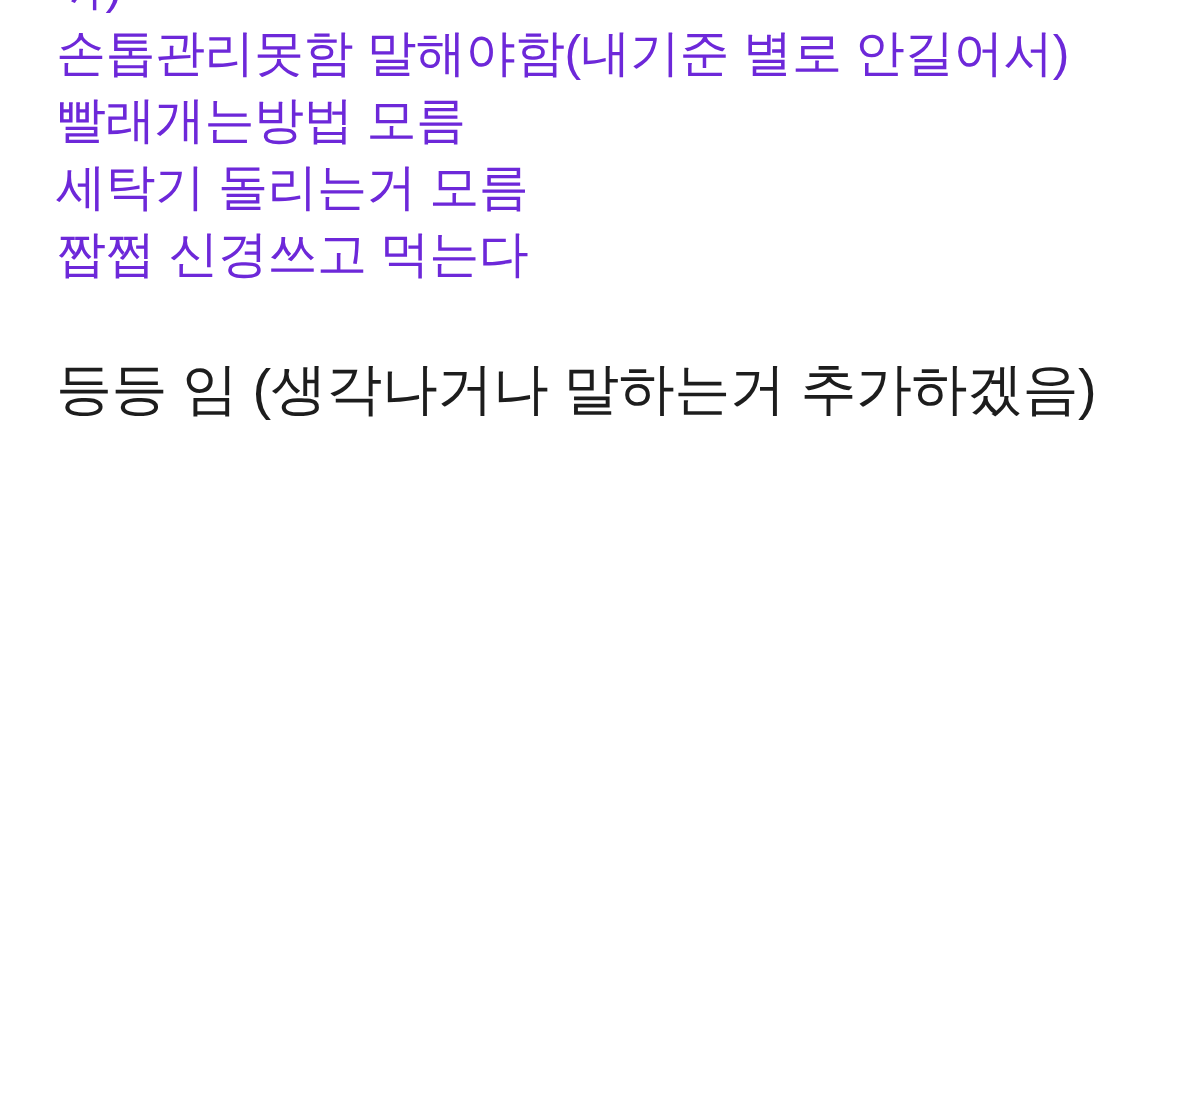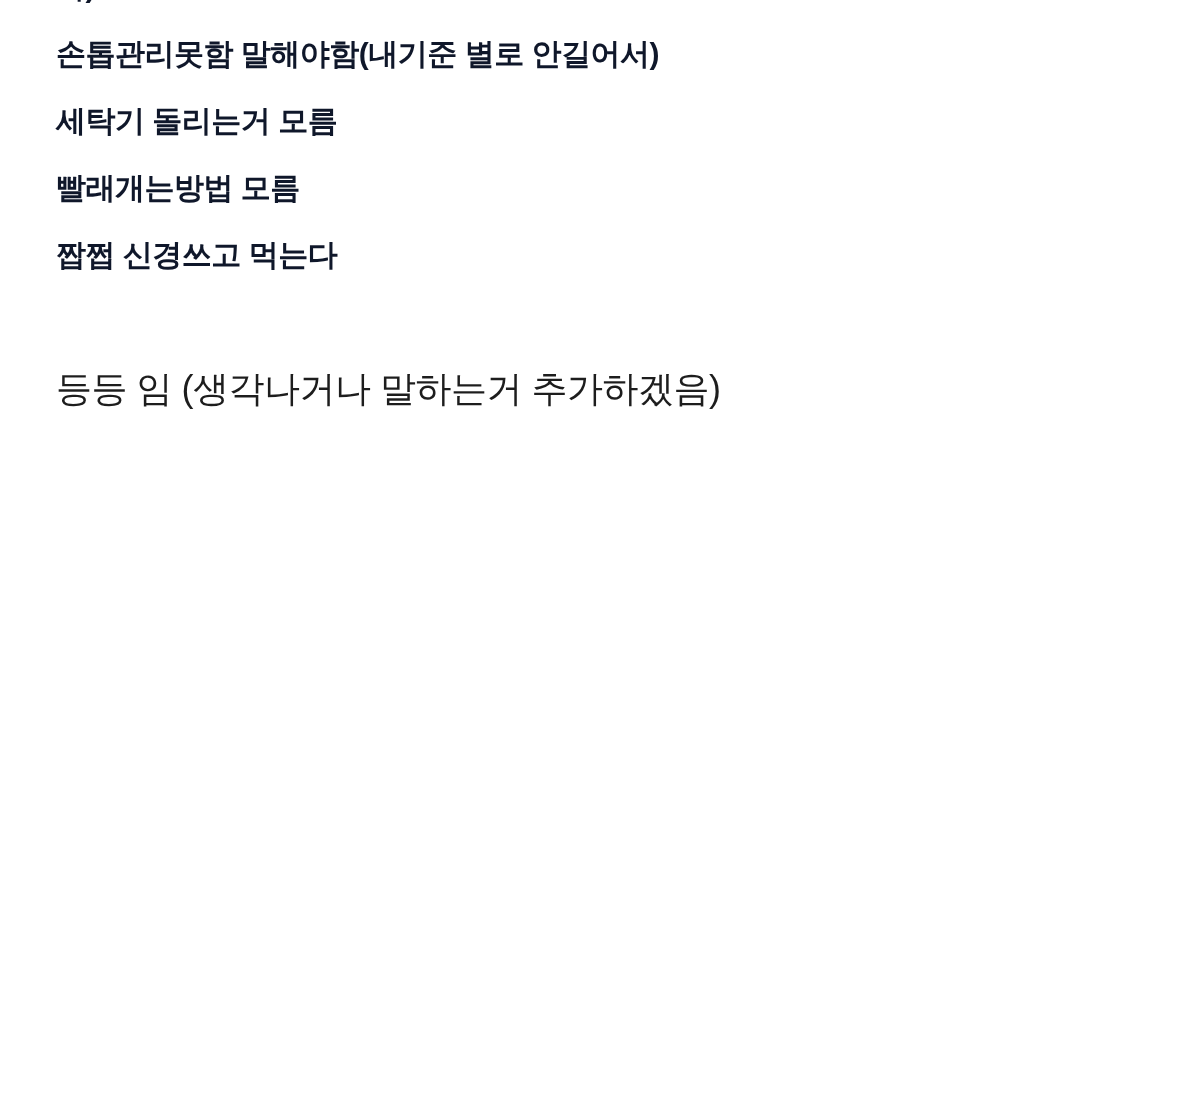--- a/index.html
+++ b/index.html
@@ -13,62 +13,62 @@
     font-family: "Liberation Sans", "DejaVu Sans", sans-serif;
     color: #1a1a1a;
     overflow: hidden;
   }
   .post-body {
     padding: 0 56px;
     box-sizing: border-box;
     width: 1179px;
   }
   .line {
-    font-size: 30px;
+    font-size: 50px;
     line-height: 67px;
-    font-weight: 700;
+    font-weight: 400;
     letter-spacing: -0.5px;
-    color: #0f172a;
+    color: #6d28d9;
     white-space: pre-wrap;
     word-break: break-word;
   }
   .clipped-top {
     height: 20px;
     overflow: hidden;
     position: relative;
   }
   .clipped-top .line {
     position: relative;
     top: -47px;
   }
   .blank {
     height: 67px;
   }
   .para {
-    font-size: 36px;
+    font-size: 56px;
     line-height: 67px;
     font-weight: 400;
     letter-spacing: -0.5px;
     color: #1d1d1d;
     white-space: pre-wrap;
     word-break: break-word;
   }
 </style>
 </head>
 <body>
 
 <div class="post-body">
 
   <div class="clipped-top">
     <div class="line">까)</div>
   </div>
 
   <div class="line">손톱관리못함 말해야함(내기준 별로 안길어서)</div>
+  <div class="line">빨래개는방법 모름</div>
   <div class="line">세탁기 돌리는거 모름</div>
-  <div class="line">빨래개는방법 모름</div>
   <div class="line">짭쩝 신경쓰고 먹는다</div>
 
   <div class="blank"></div>
   <div class="para">등등 임 (생각나거나 말하는거 추가하겠음)</div>
 
   <div class="blank"></div>
 
   <div class="blank"></div>
 
   <div class="blank"></div>

